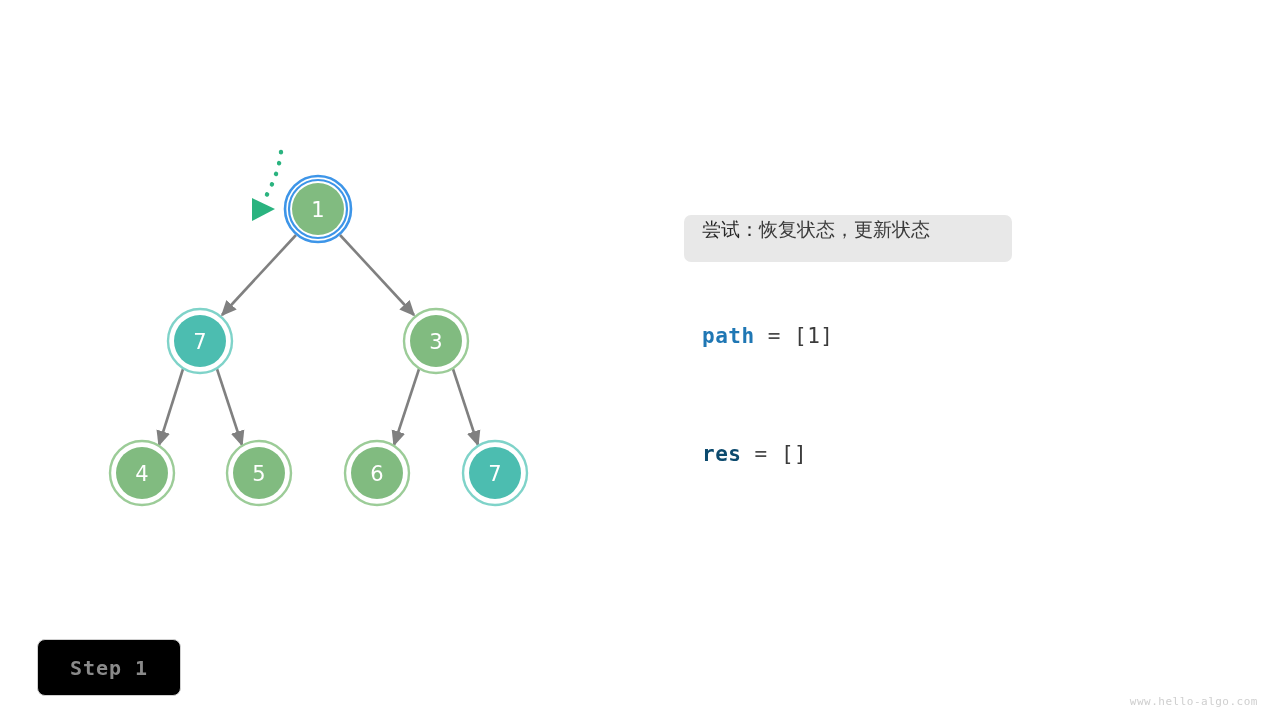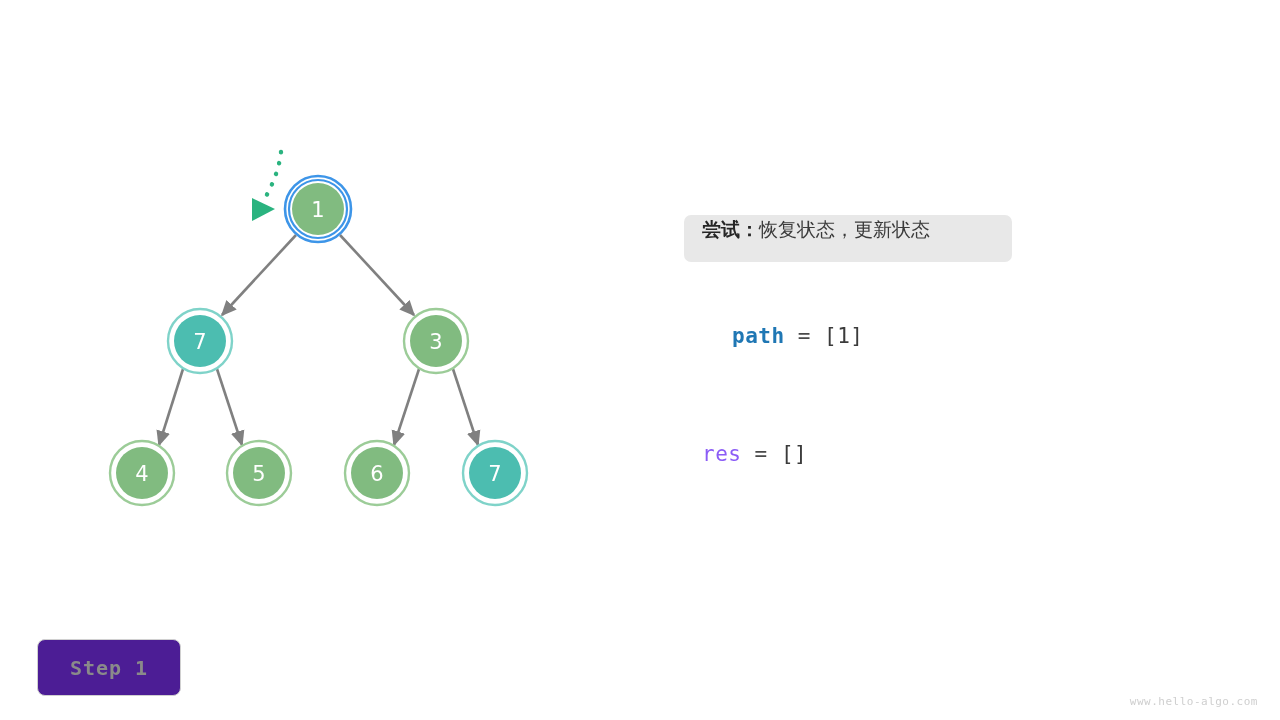--- a/index.html
+++ b/index.html
@@ -56,49 +56,49 @@
     border-radius: 7px;
   }
   .cn-text {
     position: relative;
     font-family: "DejaVu Sans", "Liberation Sans", sans-serif;
     font-size: 19px;
     color: #3b3b3b;
     padding-left: 18px;
   }
   .cn-text b {
-    font-weight: bold;
+    font-weight: normal;
     color: #262626;
   }
   .code-line {
     position: relative;
     font-family: "DejaVu Sans Mono", "Liberation Mono", monospace;
     font-size: 21px;
     color: #3b3b3b;
     padding-left: 18px;
     letter-spacing: 0.5px;
   }
-  .var-path { color: #1f77b4; font-weight: bold; margin-left: 30px; }
-  .var-res  { color: #8b5cf6; font-weight: normal; }
+  .var-path { color: #1f77b4; font-weight: bold; }
+  .var-res  { color: #0c4a6e; font-weight: bold; }
   .eq       { color: #4a4a4a; font-weight: normal; }
   .val      { color: #3b3b3b; }
 
   #line-path { position: absolute; left: 0; top: 118px; }
   #line-res  { position: absolute; left: 0; top: 236px; }
 
   
   #step-badge {
     position: absolute;
     left: 37px;
     top: 639px;
     width: 142px;
     height: 55px;
     border: 1px solid #d0d0d0;
     border-radius: 8px;
-    background: #4c1d95;
+    background: #000000;
     display: flex;
     align-items: center;
     justify-content: center;
     font-family: "DejaVu Sans Mono", "Liberation Mono", monospace;
     font-size: 20px;
     font-weight: bold;
     color: #8a8a8a;
     letter-spacing: 1px;
   }
 

